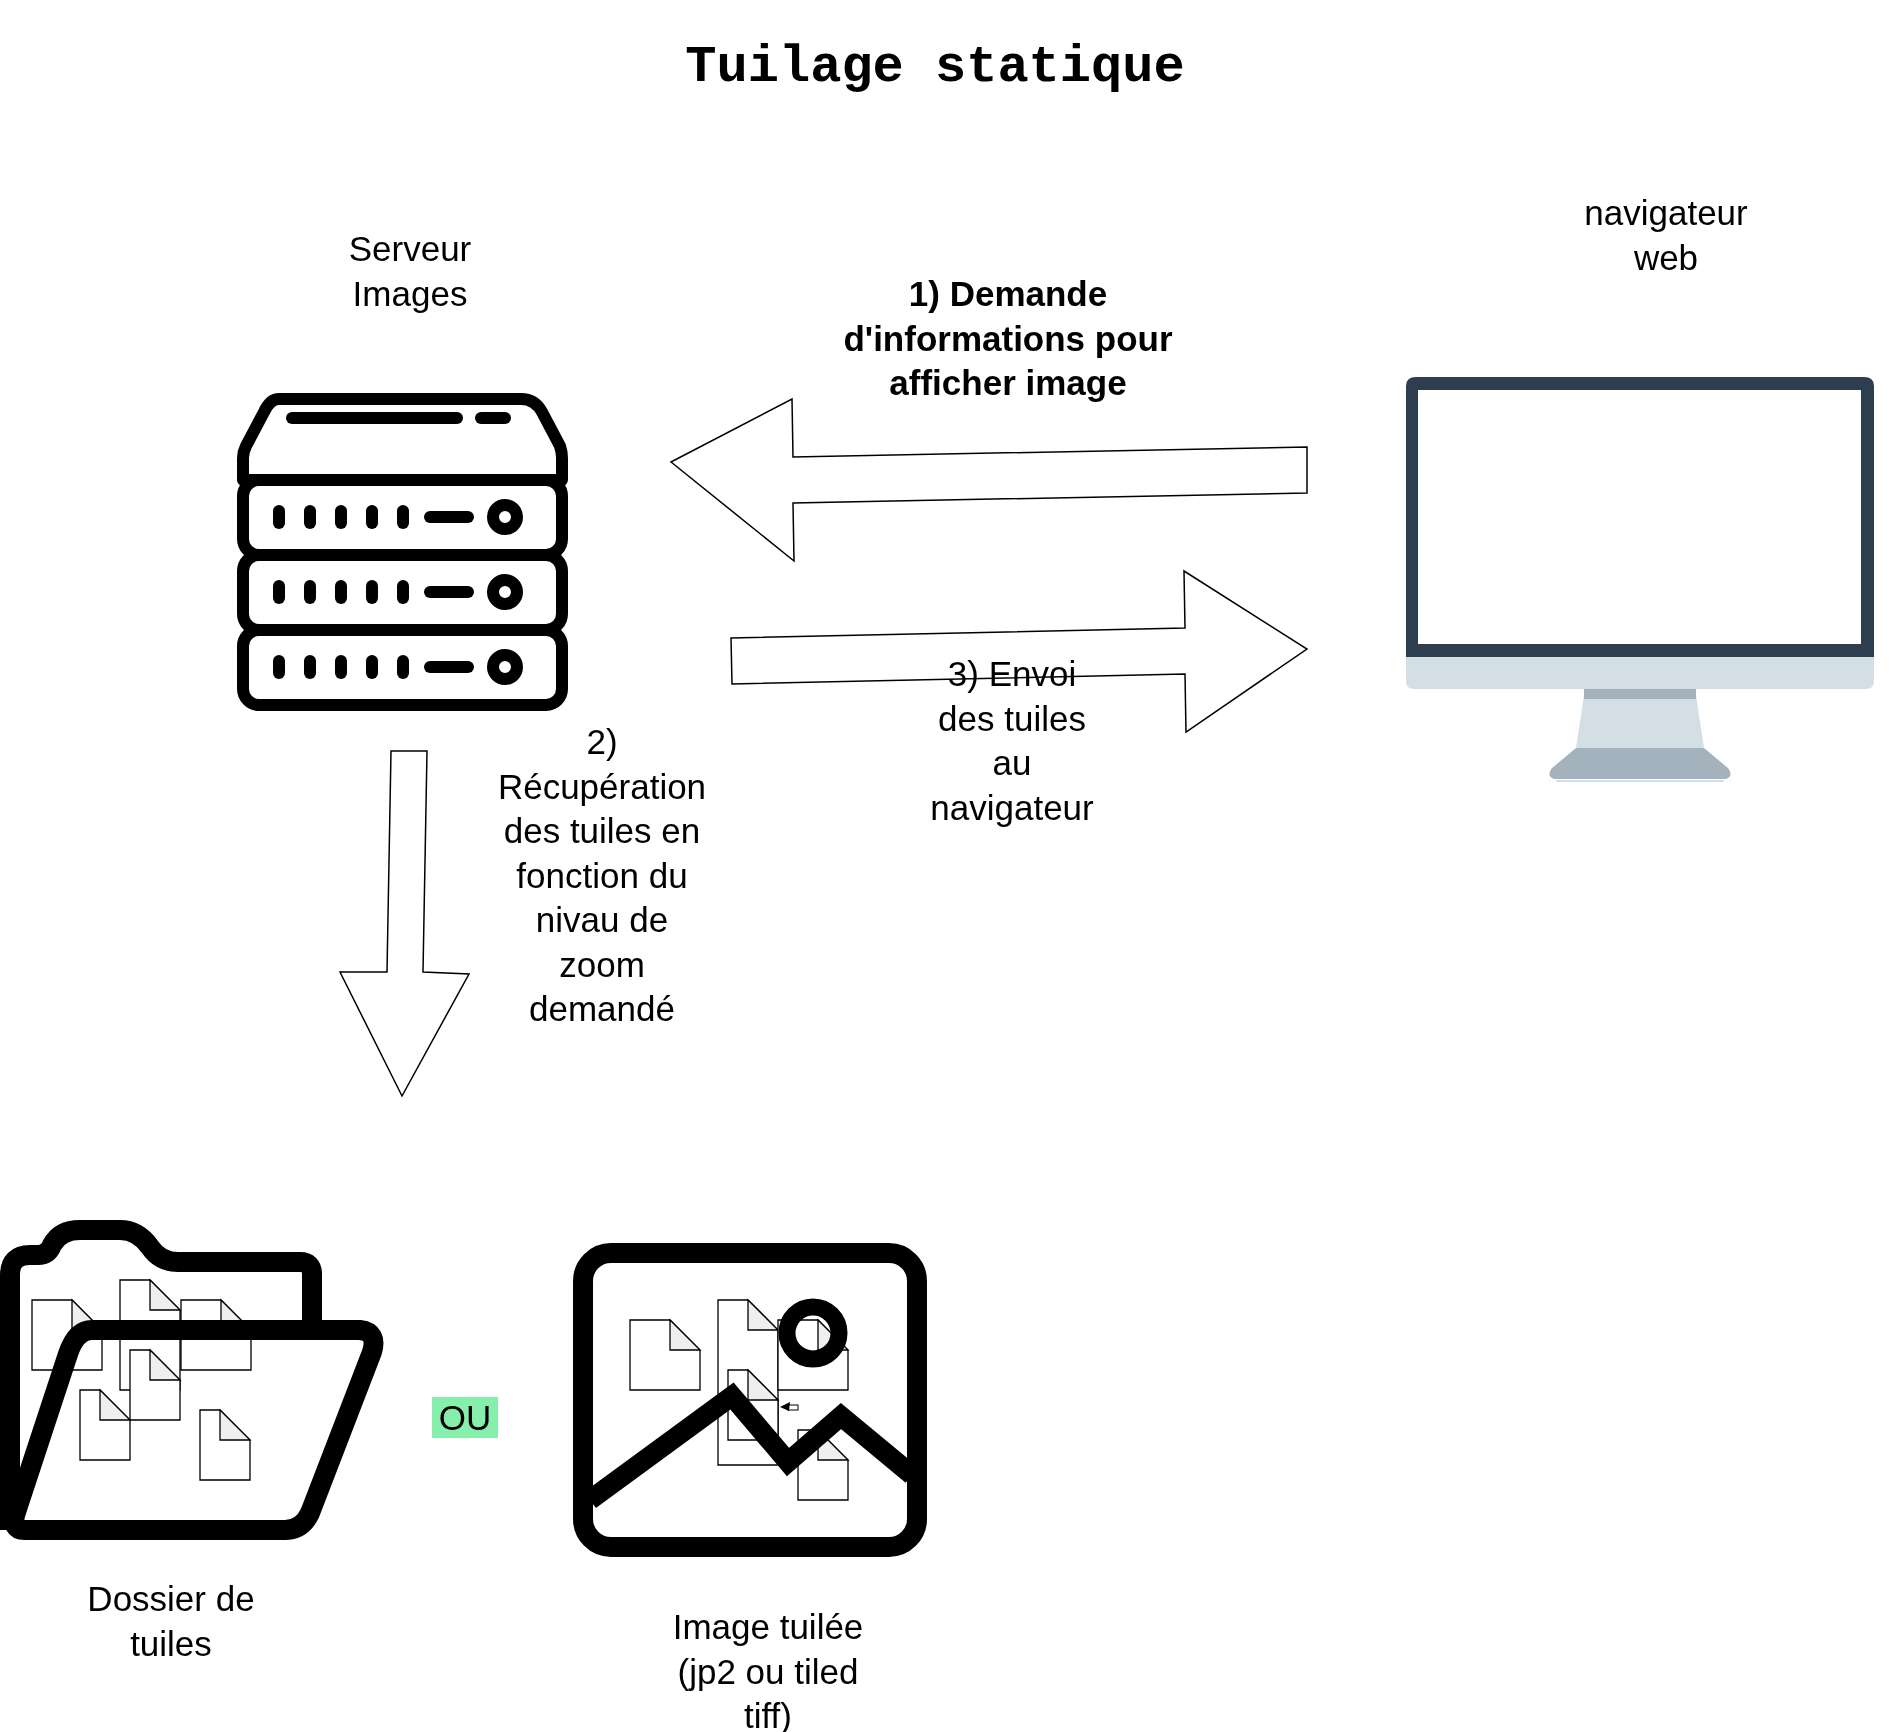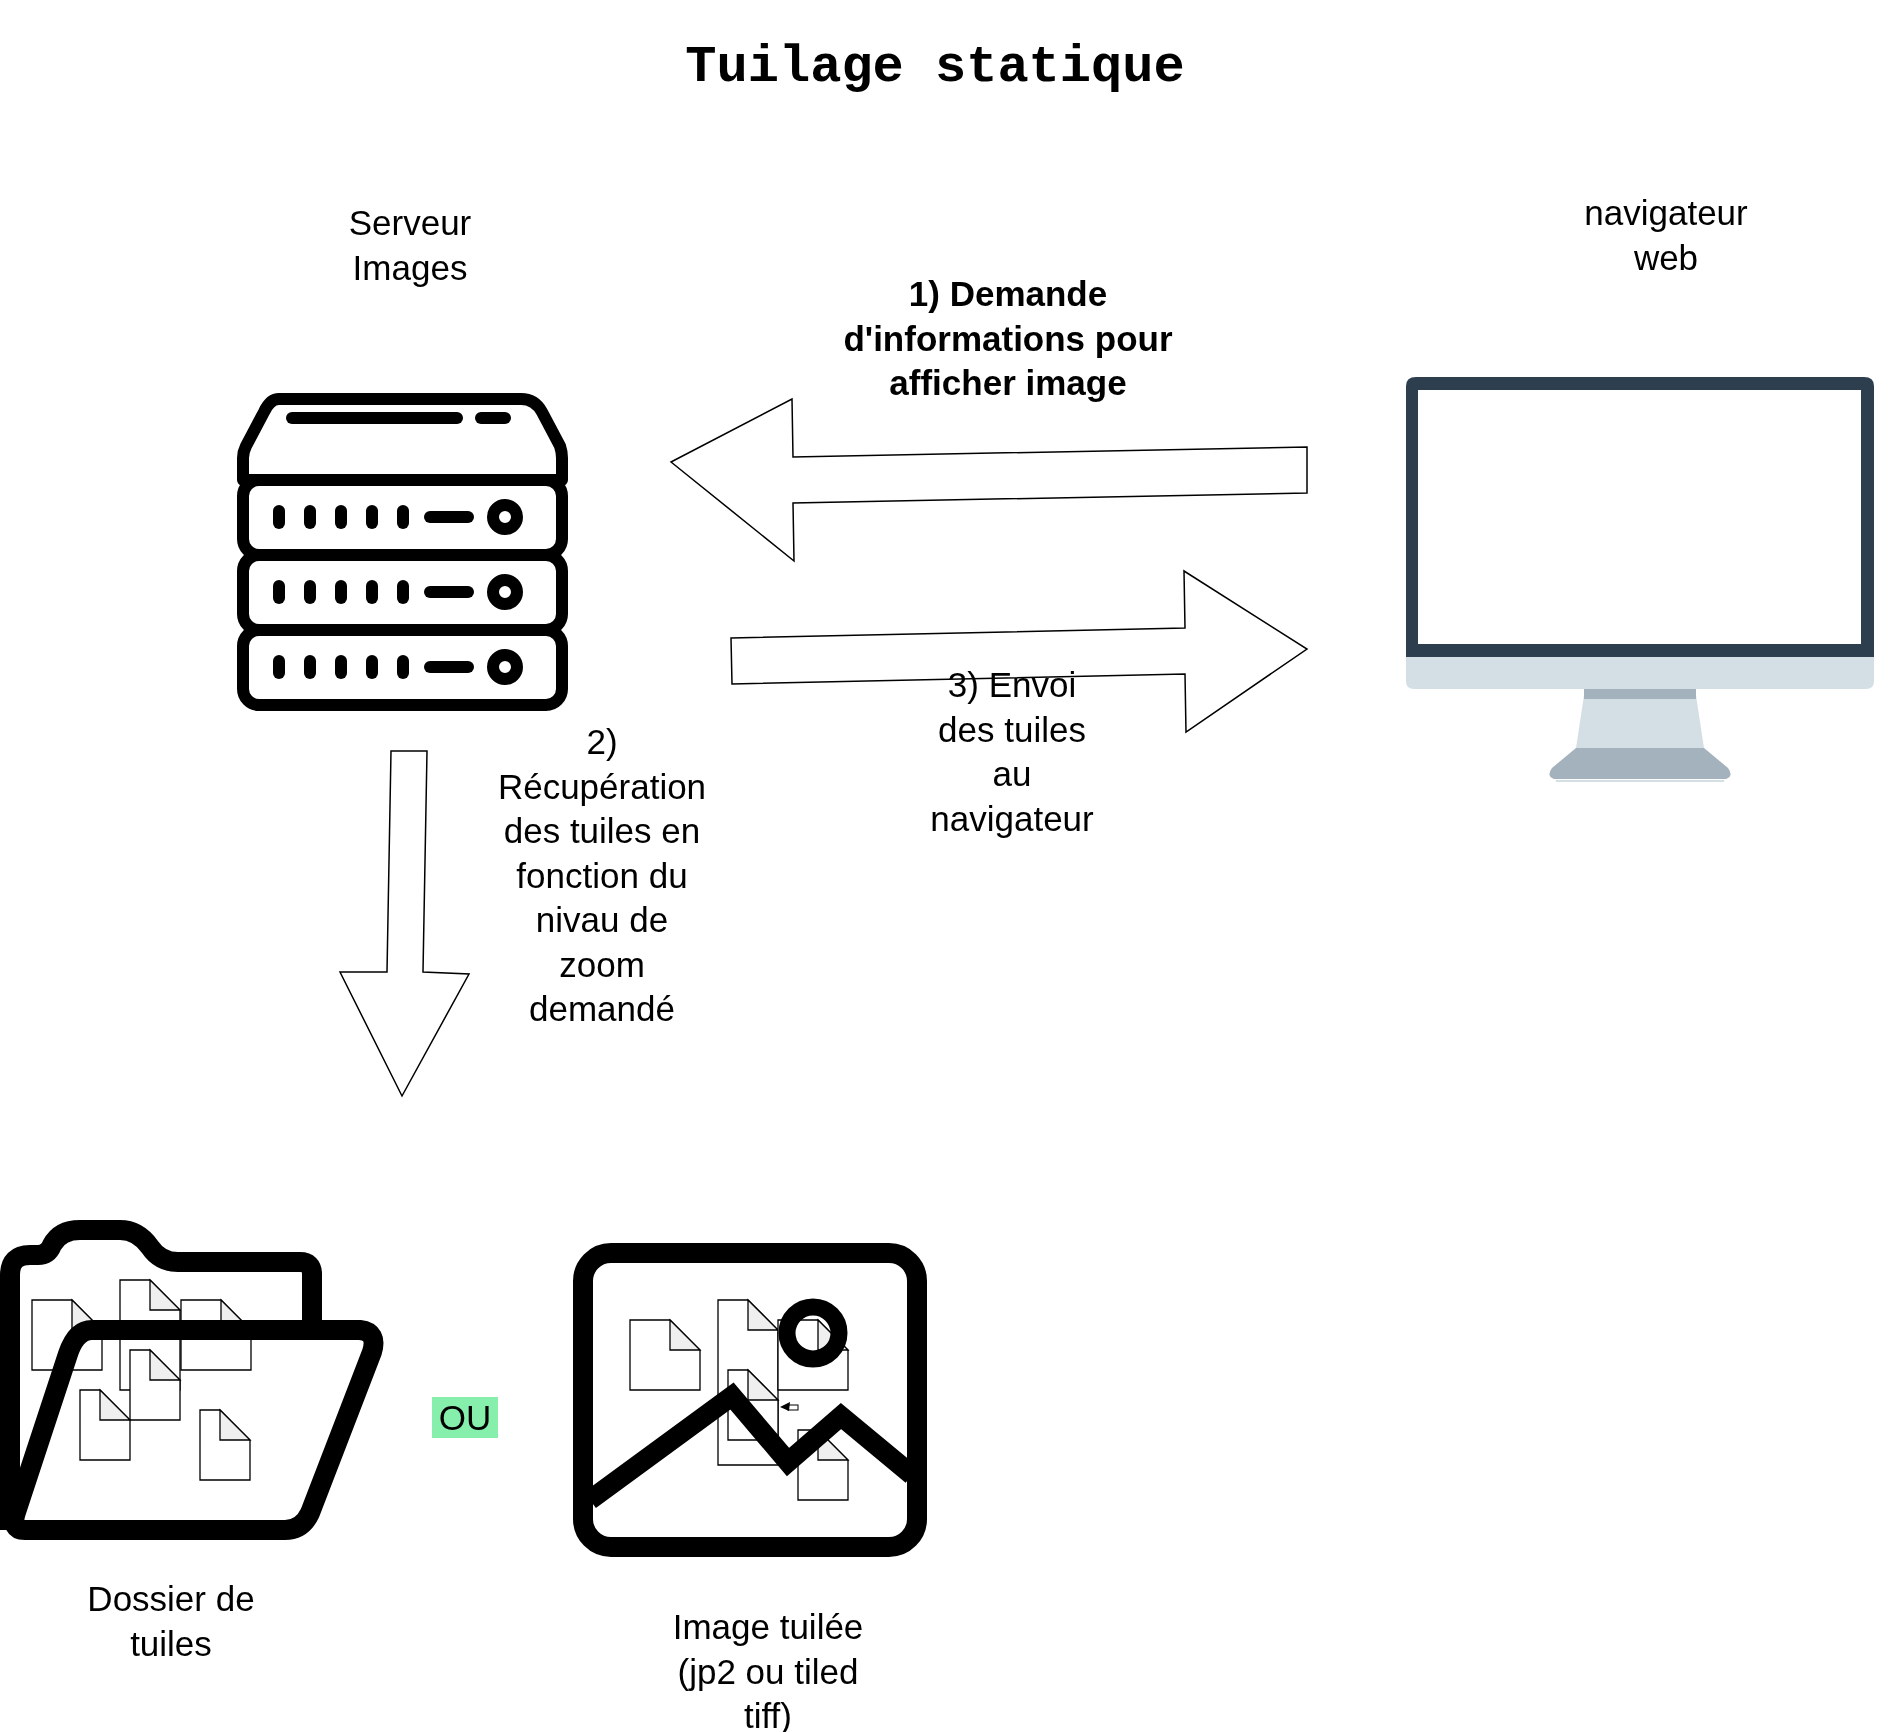--- a/index.html
+++ b/index.html
@@ -126,37 +126,37 @@
     <polyline points="590,1500 732,1396 788,1462 841,1416 912,1475" fill="none" stroke="#000" stroke-width="20" stroke-linejoin="miter"></polyline>
     <g>
       <rect x="788" y="1405" width="10" height="5" fill="#fff" stroke="#000" stroke-width="1"></rect>
       <polygon points="780,1407 790,1402 789,1411" fill="#000"></polygon>
     </g>
   </g>
 </svg>
 
 <div id="title">Tuilage statique</div>
 
-<div class="lbl" id="lbl-server" style="left:410px; top:201px;">
+<div class="lbl" id="lbl-server" style="left:410px; top:227px;">
   <span>Serveur</span>
   <span>Images</span>
 </div>
 
 <div class="lbl" id="lbl-browser" style="left:1666px; top:191px;">
   <span>navigateur</span>
   <span>web</span>
 </div>
 
 <div class="lbl" id="lbl-step1" style="left:1008px; top:272px;font-weight:bold;">
   <span>1) Demande</span>
   <span>d'informations pour</span>
   <span>afficher image</span>
 </div>
 
-<div class="lbl" id="lbl-step3" style="left:1012px; top:652px;margin-top:11px;">
+<div class="lbl" id="lbl-step3" style="left:1012px; top:652px;">
   <span>3) Envoi</span>
   <span>des tuiles</span>
   <span>au</span>
   <span>navigateur</span>
 </div>
 
 <div class="lbl" id="lbl-step2" style="left:602px; top:720px;">
   <span>2)</span>
   <span>Récupération</span>
   <span>des tuiles en</span>

